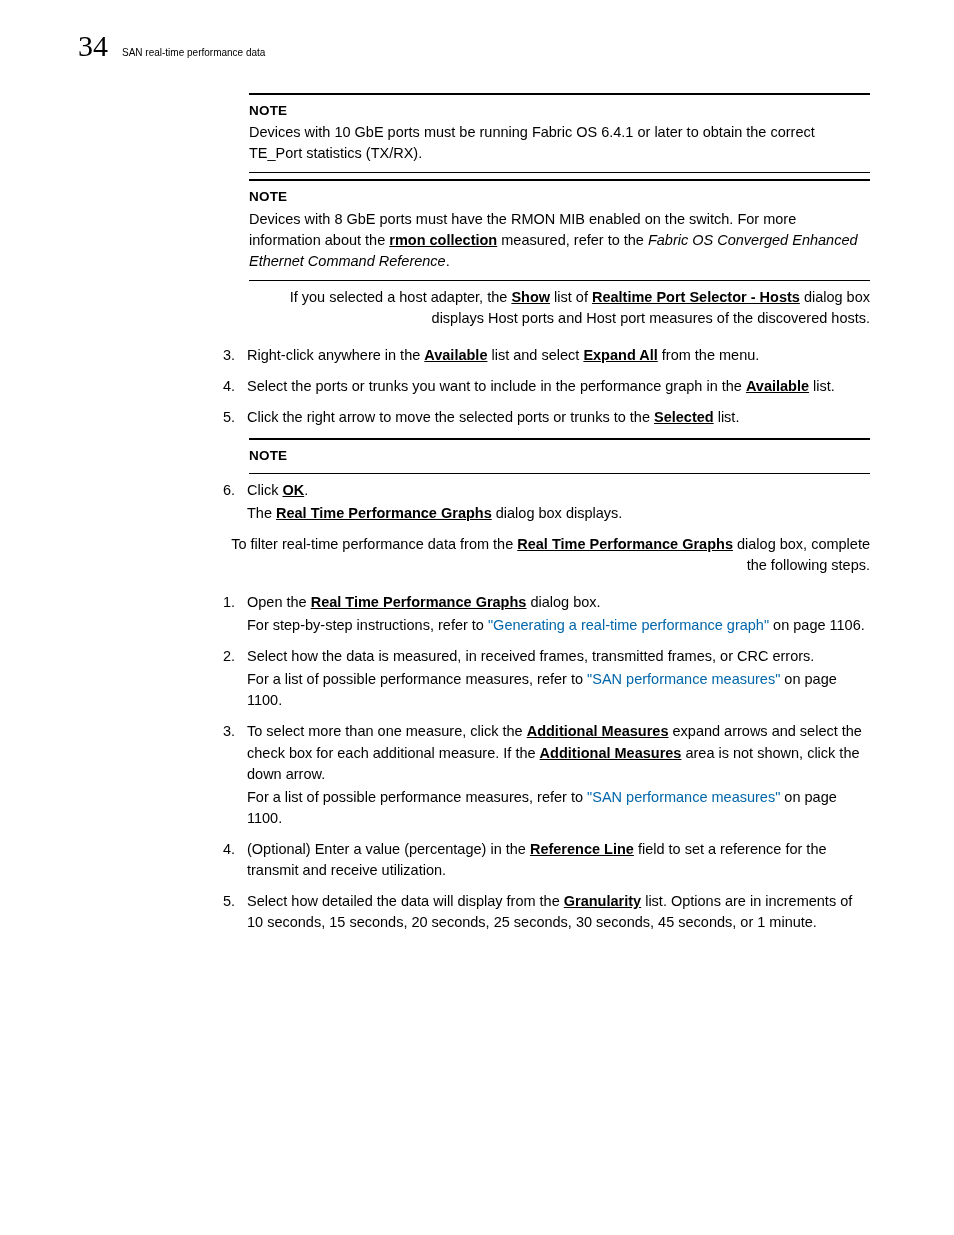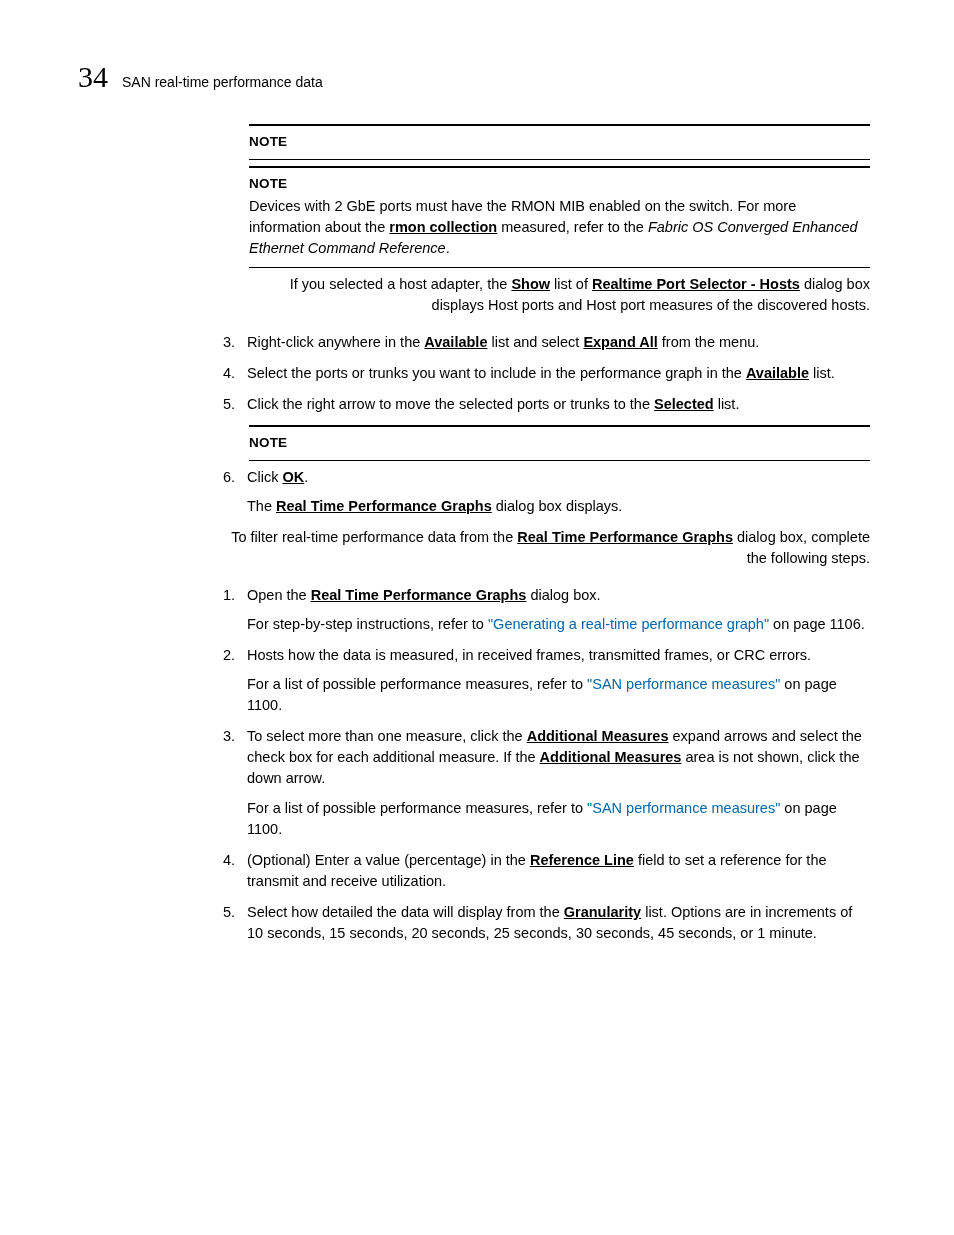--- a/index.html
+++ b/index.html
@@ -7,36 +7,36 @@
     background: #fff;
     font-family: Arial, Helvetica, sans-serif;
     font-size: 14.5px;
     color: #000;
     line-height: 1.45;
   }
   .page {
     width: 954px;
     height: 1235px;
     box-sizing: border-box;
-    padding: 55px 84px 0 78px;
+    padding: 24px 84px 0 78px;
     position: relative;
   }
   .header {
     display: flex;
     align-items: baseline;
     margin-bottom: 25px;
   }
   .chapnum {
     font-family: Georgia, 'Times New Roman', serif;
     font-size: 30px;
     font-weight: 400;
     margin-right: 14px;
   }
   .runhead {
-    font-size: 14px;
+    font-size: 10px;
   }
   .body-col {
     margin-left: 171px;
     margin-right: 0;
   }
   .note {
     border-top: 2px solid #000;
     border-bottom: 1px solid #000;
     padding: 6px 0 8px 0;
     margin-bottom: 6px;
@@ -65,21 +65,21 @@
   }
   ol.steps > li .num {
     width: 24px;
     flex: 0 0 24px;
     text-align: left;
   }
   ol.steps > li .content {
     flex: 1;
   }
   .substep {
-    margin-top: 8px;
+    margin-top: 2px;
   }
   h2 {
     font-family: Georgia, 'Times New Roman', serif;
     font-weight: 400;
     font-size: 25px;
     margin: 30px 0 14px 0;
   }
   .para { margin-bottom: 16px; text-align: right; }
   .note .text { margin-top: 2px; }
 </style>
@@ -90,26 +90,27 @@
 
   <div class="header">
     <span class="chapnum">34</span>
     <span class="runhead">SAN real-time performance data</span>
   </div>
 
   <div class="body-col">
 
     <div class="note">
       <div class="note-label">NOTE</div>
+      <div class="text">Devices with 10 GbE ports must be running Fabric OS 6.4.1 or later to obtain the correct TE_Port statistics (TX/RX).</div>
     </div>
 
     <div class="note">
       <div class="note-label">NOTE</div>
       <div class="text">
-        <span>Devices with 2 GbE ports must have the RMON MIB enabled on the switch. For more information about the </span><span class="b">rmon collection</span><span> measured, refer to the </span><span class="i">Fabric OS Converged Enhanced Ethernet Command Reference</span><span>.</span>
+        <span>Devices with 8 GbE ports must have the RMON MIB enabled on the switch. For more information about the </span><span class="b">rmon collection</span><span> measured, refer to the </span><span class="i">Fabric OS Converged Enhanced Ethernet Command Reference</span><span>.</span>
       </div>
     </div>
 
     <div class="para">
       <span>If you selected a host adapter, the </span><span class="b">Show</span><span> list of </span><span class="b">Realtime Port Selector - Hosts</span><span> dialog box displays Host ports and Host port measures of the discovered hosts.</span>
     </div>
   </div>
 
   <ol class="steps" style="margin-left:145px; margin-right:0;">
     <li>
@@ -162,21 +163,21 @@
       <div class="content">
         <span>Open the </span><span class="b">Real Time Performance Graphs</span><span> dialog box.</span>
         <div class="substep">
           <span>For step-by-step instructions, refer to </span><a class="link">"Generating a real-time performance graph"</a><span> on page 1106.</span>
         </div>
       </div>
     </li>
     <li style="margin-top:8px;">
       <span class="num">2.</span>
       <div class="content">
-        <span>Hosts how the data is measured, in received frames, transmitted frames, or CRC errors.</span>
+        <span>Select how the data is measured, in received frames, transmitted frames, or CRC errors.</span>
         <div class="substep">
           <span>For a list of possible performance measures, refer to </span><a class="link">"SAN performance measures"</a><span> on page 1100.</span>
         </div>
       </div>
     </li>
     <li style="margin-top:8px;">
       <span class="num">3.</span>
       <div class="content">
         <span>To select more than one measure, click the </span><span class="b">Additional Measures</span><span> expand arrows and select the check box for each additional measure. If the </span><span class="b">Additional Measures</span><span> area is not shown, click the down arrow.</span>
         <div class="substep">

